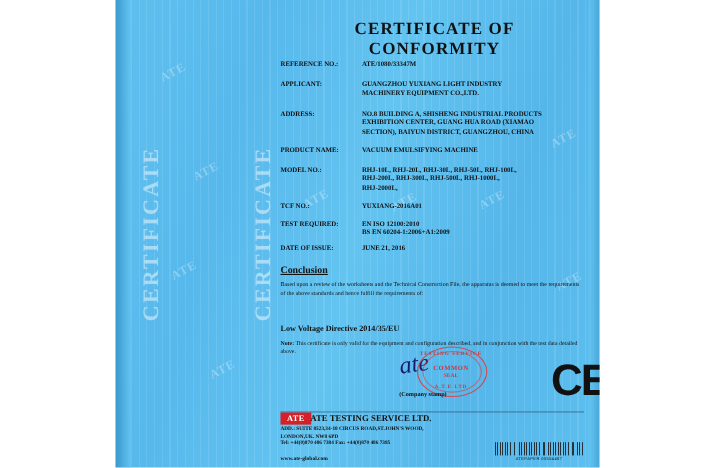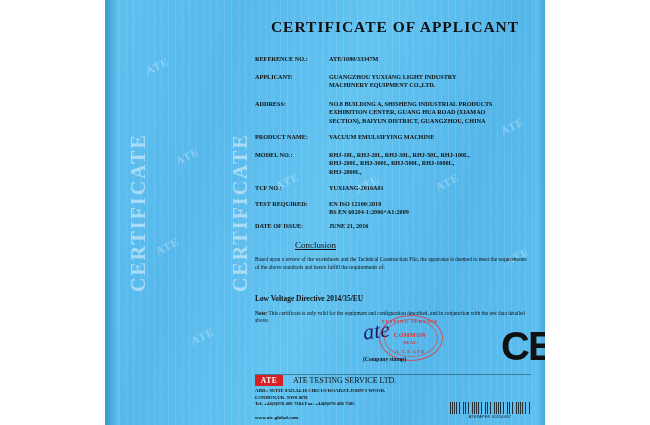--- a/index.html
+++ b/index.html
@@ -70,23 +70,22 @@
   .row{
     position:absolute;left:0;width:280px;
     font-size:6.2px;font-weight:bold;color:#101010;
     line-height:8.4px;
     font-family:"Liberation Serif", serif;
   }
   .row .lbl{position:absolute;left:0;width:74px;}
   .row .val{position:absolute;left:74px;width:206px;}
   .conc-title{
     position:absolute;left:0;top:206px;
-    font-size:9px;font-weight:normal;color:#111;
+    font-size:9px;font-weight:bold;color:#111;
     text-decoration:underline;
-    margin-left:40px;
   }
   .conc-body{
     position:absolute;left:0;top:222px;width:272px;
     font-size:5.4px;line-height:7.6px;color:#111;
   }
   .directive{
     position:absolute;left:0;width:272px;
     font-size:7.4px;font-weight:bold;color:#111;
   }
   .note{
@@ -140,22 +139,22 @@
   .footer{
     position:absolute;left:0;top:375px;width:280px;
   }
   .ate-badge{
     position:absolute;left:0;top:0;width:28px;height:11px;
     background:#d61f26;color:#fff;font-size:7.5px;font-weight:bold;
     text-align:center;line-height:11px;letter-spacing:.5px;
     font-family:"Liberation Serif", serif;
   }
   .ate-name{
-    position:absolute;left:38px;top:0;
-    font-size:8px;font-weight:normal;color:#111;line-height:11px;
+    position:absolute;left:27px;top:0;
+    font-size:8px;font-weight:bold;color:#111;line-height:11px;
   }
   .addr{
     position:absolute;left:0;top:13px;width:230px;
     font-size:4.8px;line-height:6.6px;color:#111;font-weight:bold;
   }
   .web{
     position:absolute;left:0;top:40px;
     font-size:5px;color:#111;font-weight:bold;
   }
   .barcode{
@@ -190,21 +189,21 @@
     <div class="atemark" style="left:50px;top:240px;">ATE</div>
     <div class="atemark" style="left:85px;top:330px;">ATE</div>
     <div class="atemark" style="left:170px;top:175px;">ATE</div>
     <div class="atemark" style="left:250px;top:178px;">ATE</div>
     <div class="atemark" style="left:330px;top:176px;">ATE</div>
     <div class="atemark" style="left:395px;top:120px;">ATE</div>
     <div class="atemark" style="left:400px;top:250px;">ATE</div>
 
     <div class="content">
 
-      <div class="title">CERTIFICATE   OF   APPLICANT</div>
+      <div class="title">CERTIFICATE   OF   CONFORMITY</div>
 
       <div class="row" style="top:55px;">
         <span class="lbl">REFERENCE NO.:</span>
         <span class="val" style="white-space:pre-line">ATE/1080/33347M</span>
       </div>
 
       <div class="row" style="top:73px;">
         <span class="lbl">APPLICANT:</span>
         <span class="val" style="white-space:pre-line">GUANGZHOU YUXIANG LIGHT INDUSTRY
 MACHINERY EQUIPMENT CO.,LTD.</span>

